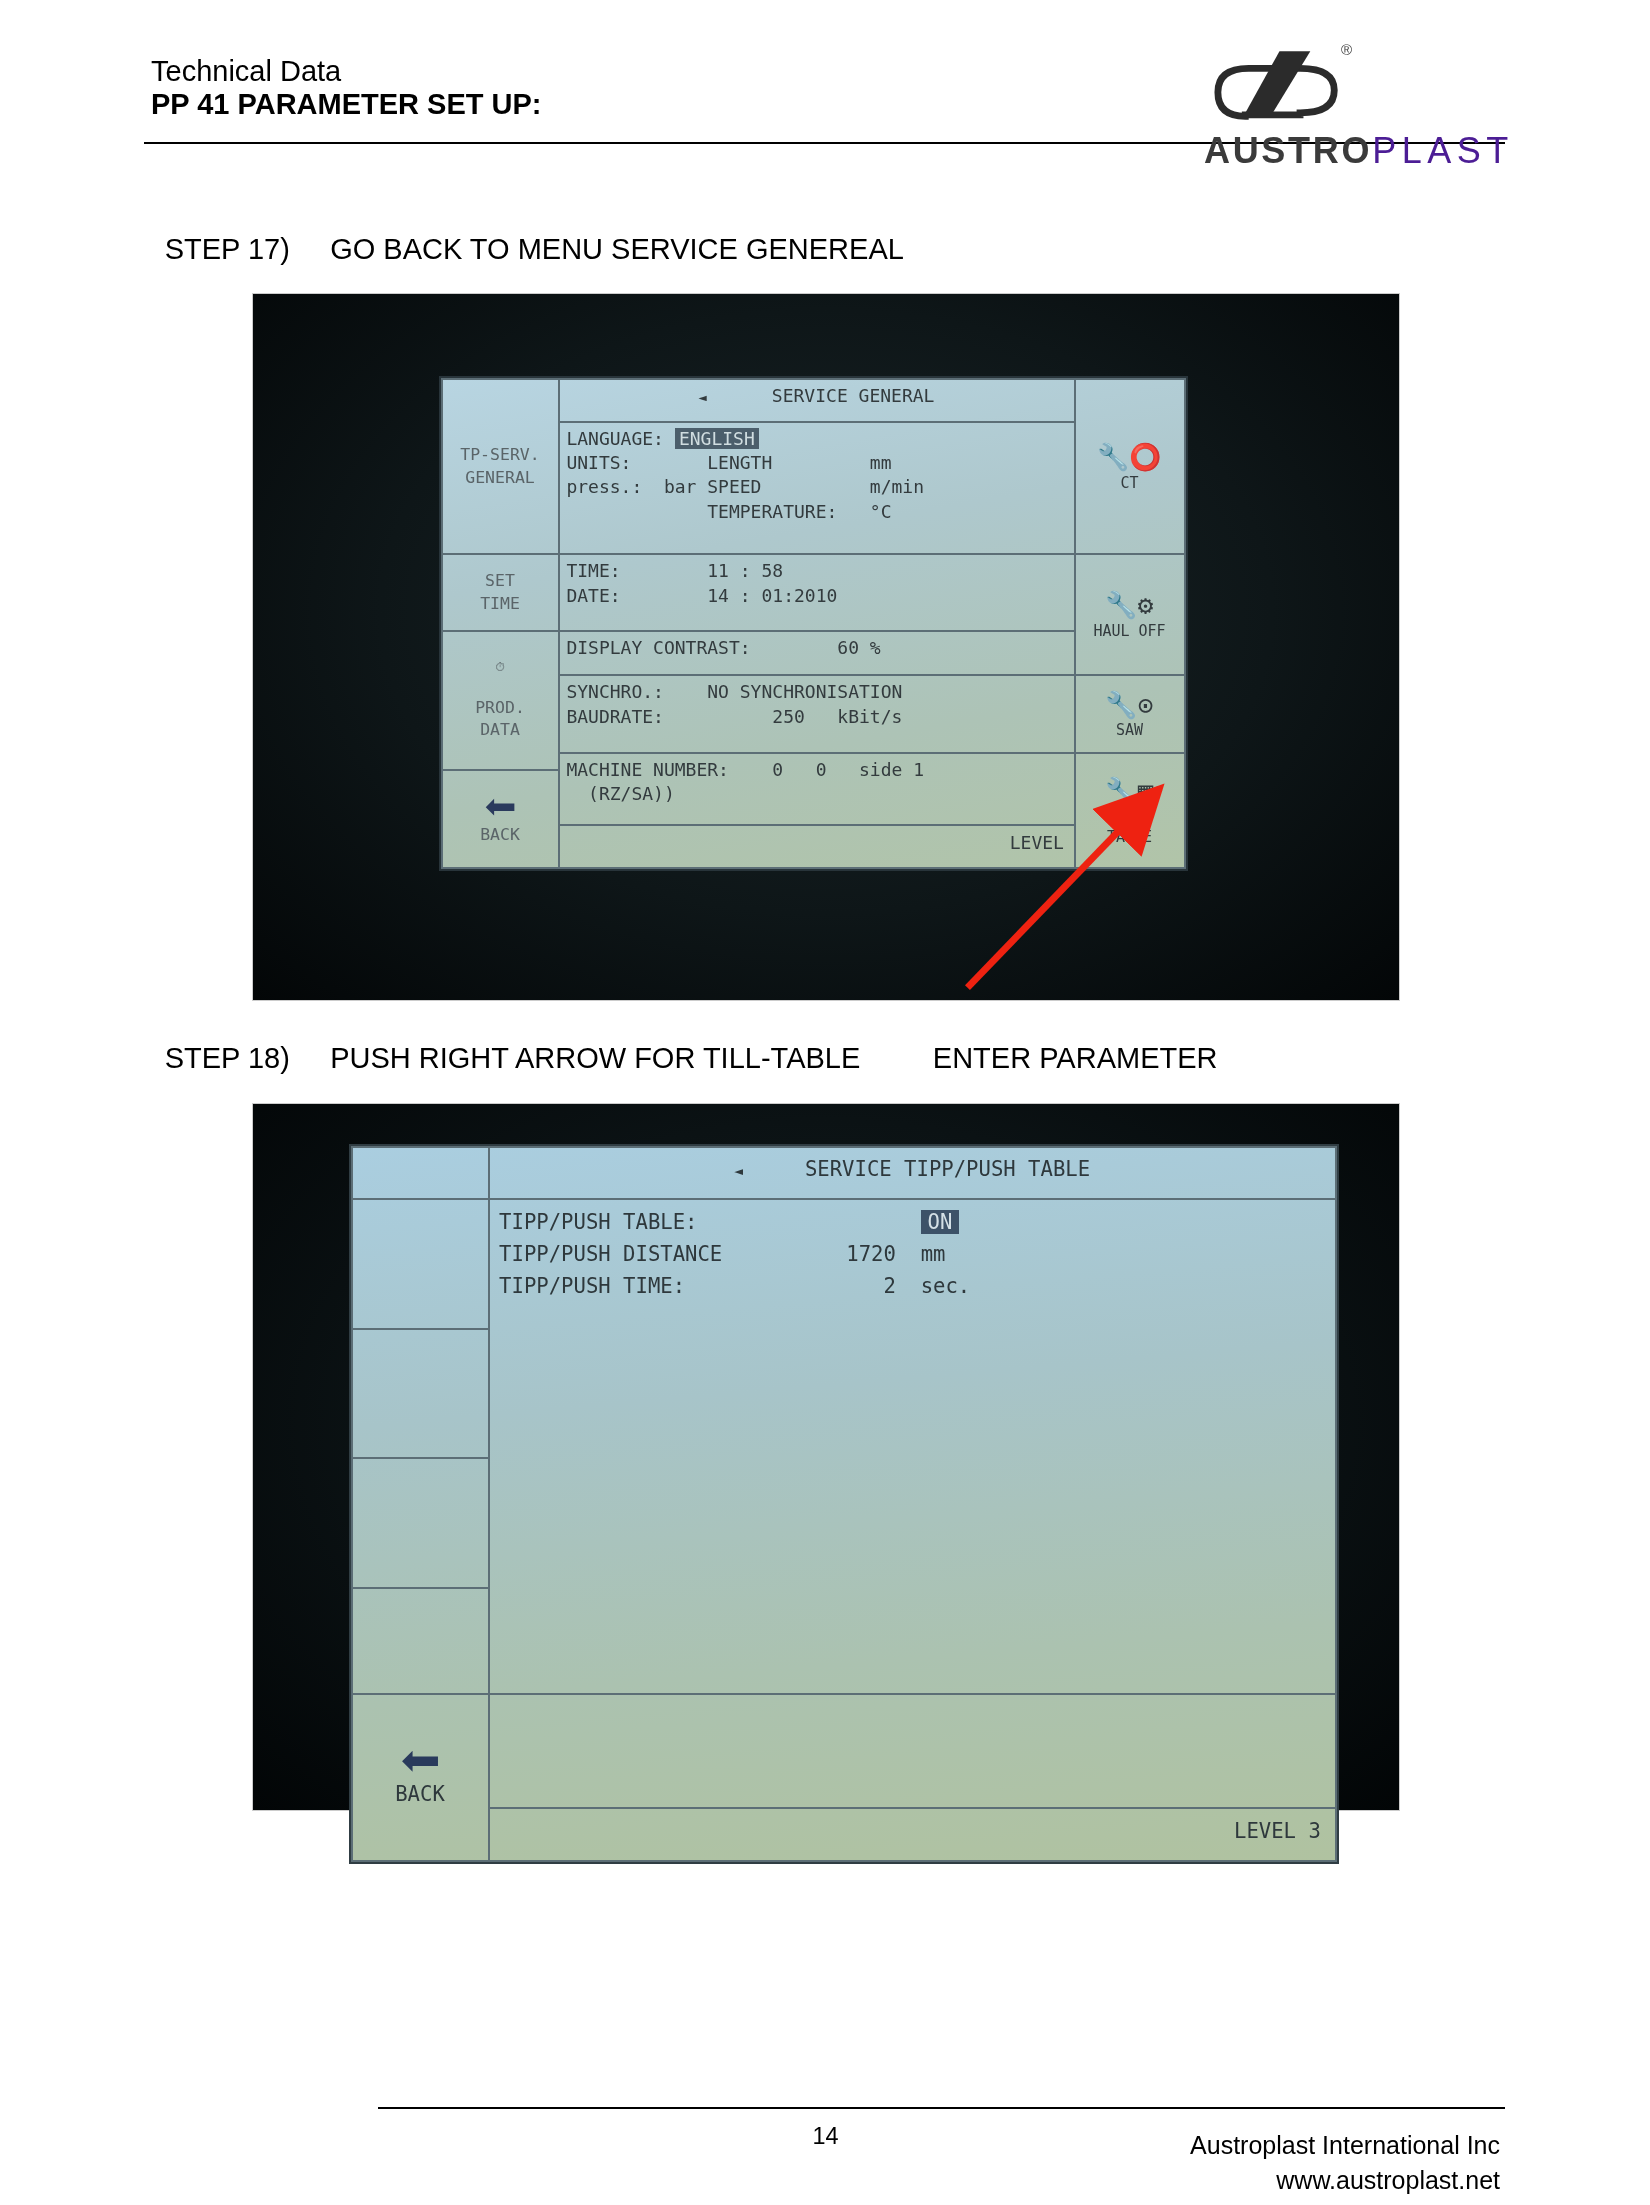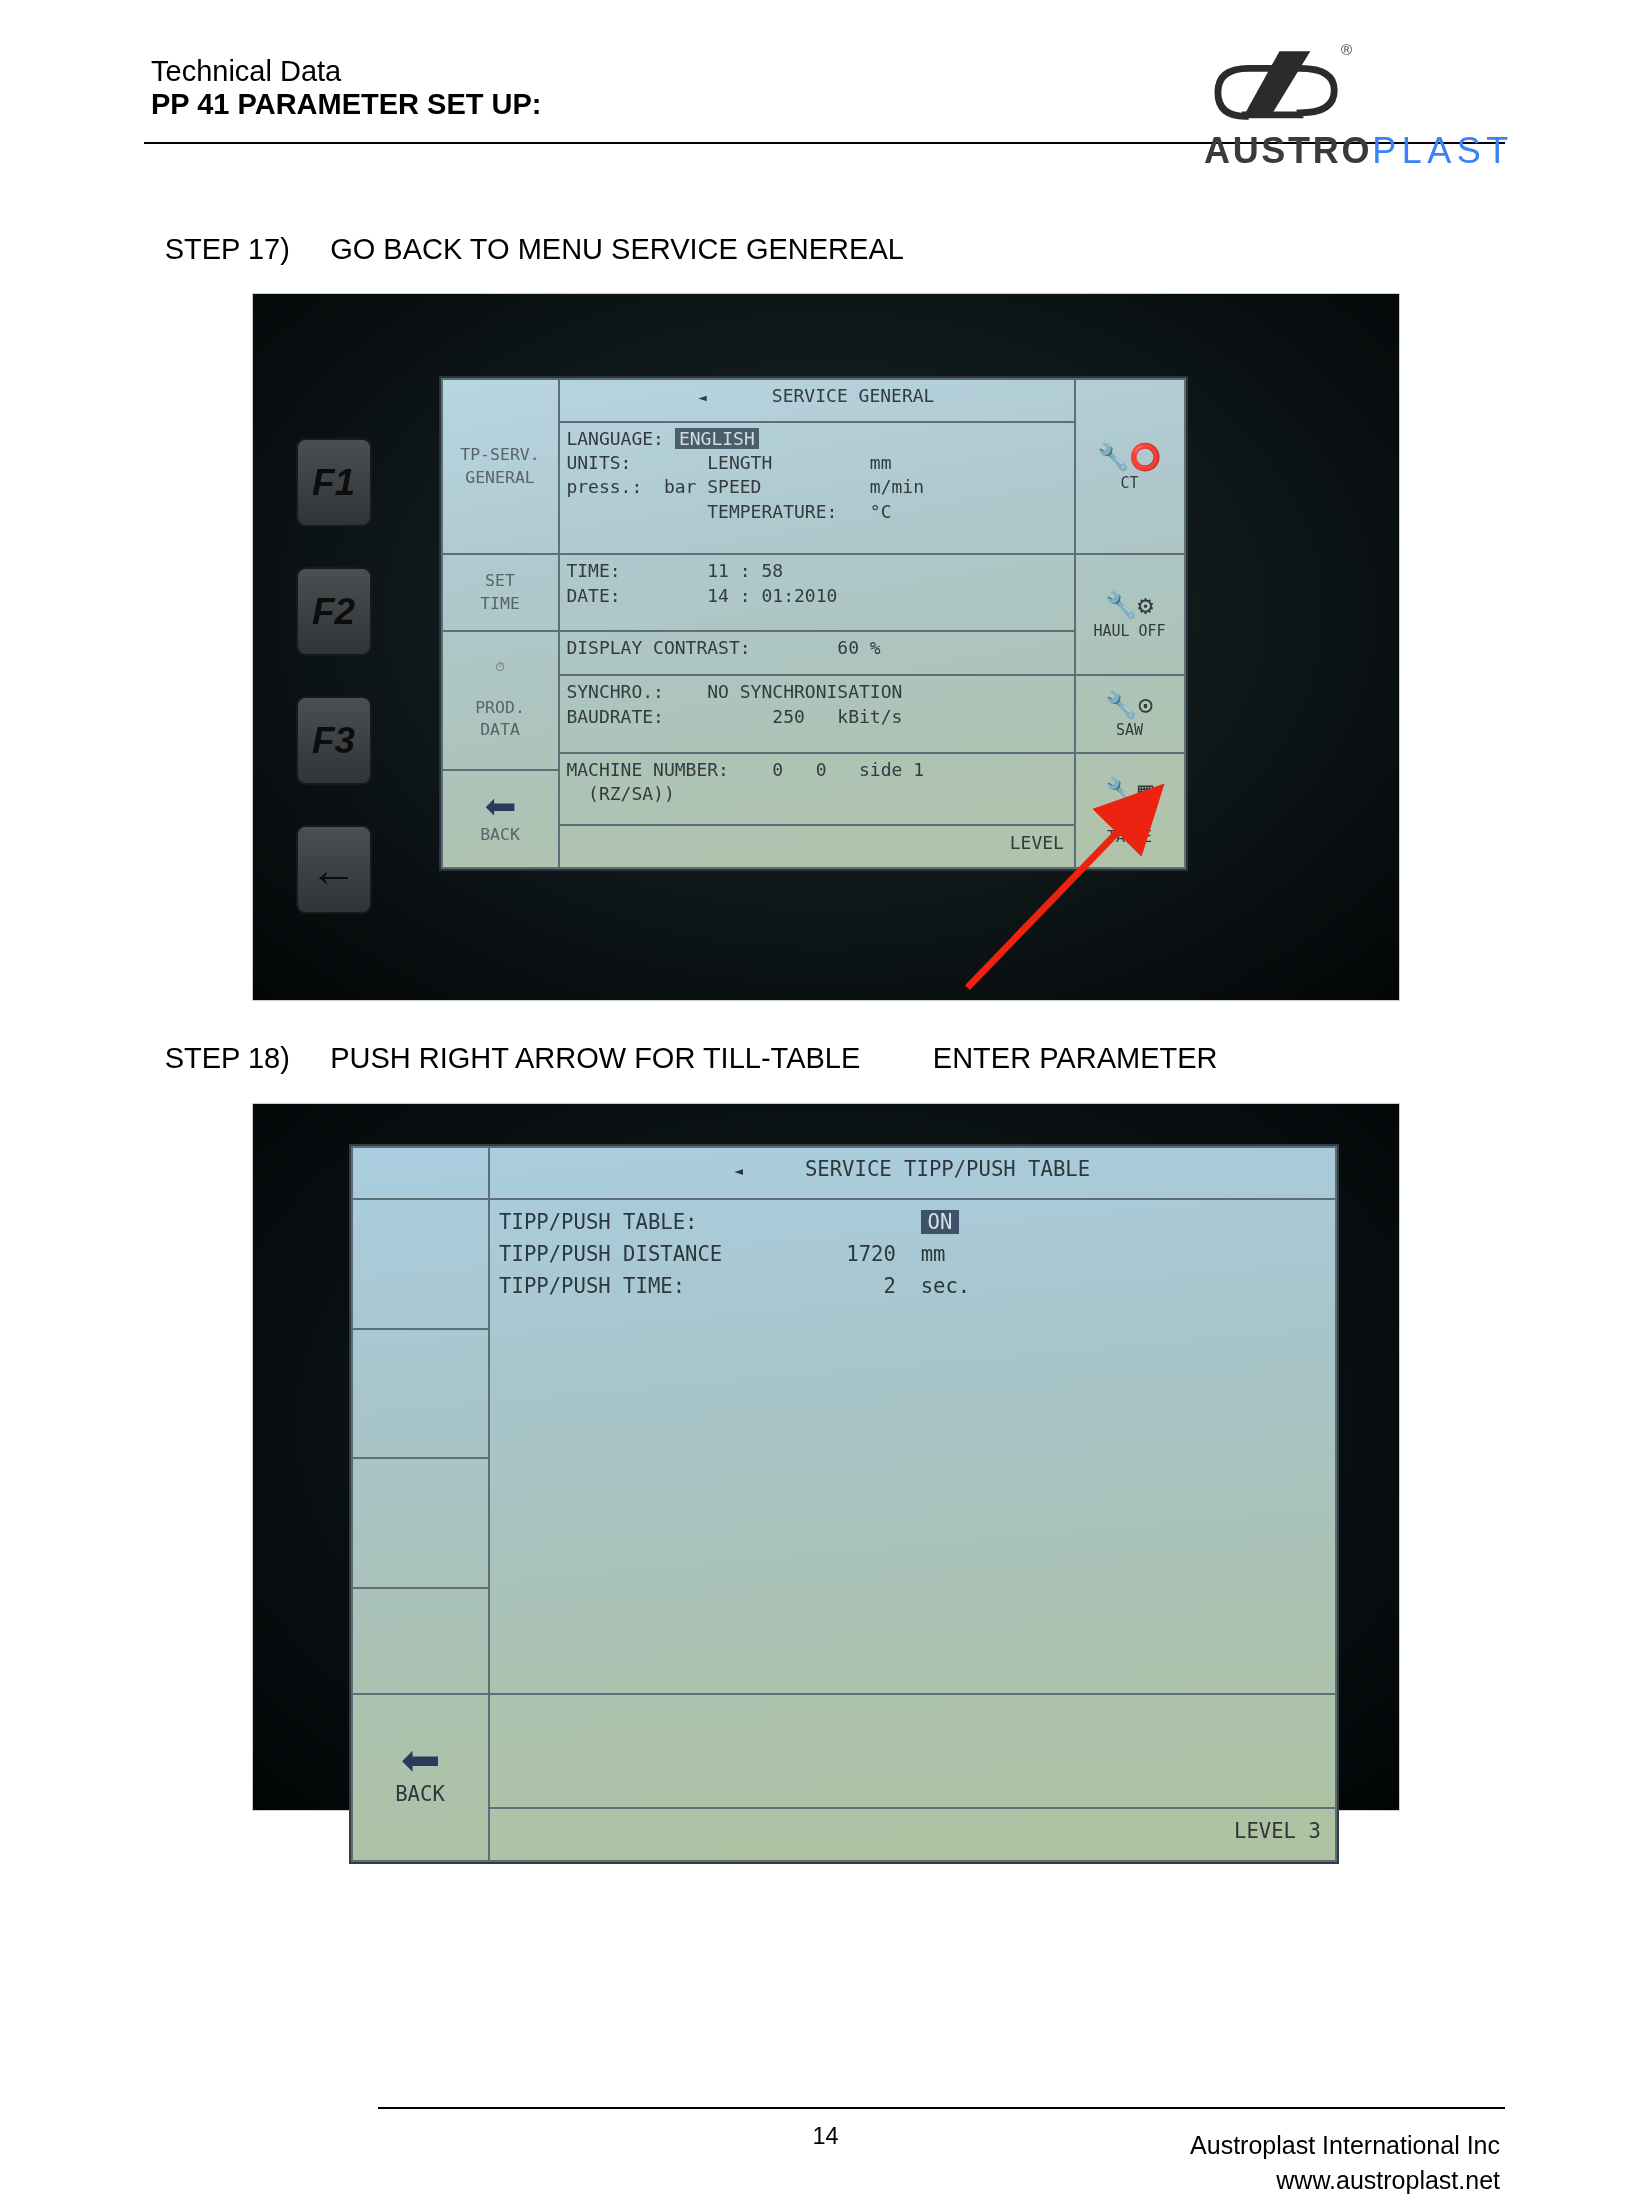--- a/index.html
+++ b/index.html
@@ -7,21 +7,21 @@
   .page { width: 1651px; height: 2205px; padding: 55px 151px 0 151px; position: relative; }
 
   
   .hdr { position: relative; }
   .hdr .left { font-size: 29px; }
   .hdr .left .sub { font-weight: normal; }
   .hdr .left .title { font-weight: bold; }
   .hdr .logo { position: absolute; right: -13.7px; top: -13.7px; text-align: right; }
   .hdr .logo svg { display: block; }
   .hdr .brand { font-family: Arial, sans-serif; font-weight: 700; font-size: 36px; letter-spacing: 2.7px; color:#3b3b3b; }
-  .hdr .brand .grey { color:#3b82f6; font-weight: 300; letter-spacing: 5.5px; font-family: "Arial Narrow", Arial, sans-serif;}
+  .hdr .brand .grey { color:#4c1d95; font-weight: 300; letter-spacing: 5.5px; font-family: "Arial Narrow", Arial, sans-serif;}
   .hr-top { border:none; border-top:2.1px solid #000; margin-top:20.6px; width: 1361px; margin-left:-6.9px;}
 
   .step { font-size: 29px; margin-top: 89px; margin-bottom: 27.5px; margin-left: 13.7px; white-space: pre;}
   .step18 { margin-top: 41px; }
 
   
   .shot { margin: 0 auto; width: 1148px; height: 708px; background: radial-gradient(ellipse at 50% 45%, #1a2528 0%, #0e1618 55%, #030607 100%); position: relative; border:0.7px solid #ccc;}
   .fkeys { position:absolute; left:43px; top:144px; }
   .fkey { width:76px; height:89px; background:linear-gradient(#4c4f51,#313436); border:2.7px solid #18191b; border-radius:9.6px; color:#0d0d0d; font: bold italic 37px Arial; display:flex; align-items:center; justify-content:center; margin-bottom:40px;}
   .fkey.arrow { font-style:normal; font-size:48px;}
@@ -72,26 +72,20 @@
       <div class="brand">
         <span>AUSTRO</span><span class="grey">PLAST</span>
       </div>
     </div>
   </div>
   <hr class="hr-top">
 
   <div class="step">STEP 17)     GO BACK TO MENU SERVICE GENEREAL</div>
 
   <div class="shot">
-    <div class="fkeys">
-      <div class="fkey">F1</div>
-      <div class="fkey">F2</div>
-      <div class="fkey">F3</div>
-      <div class="fkey arrow">←</div>
-    </div>
 
     <div class="lcd">
       <table>
         <colgroup>
             <col style="width:117px">
             <col>
             <col style="width:110px">
           </colgroup>
         <tbody>
             <tr style="height:32px">

